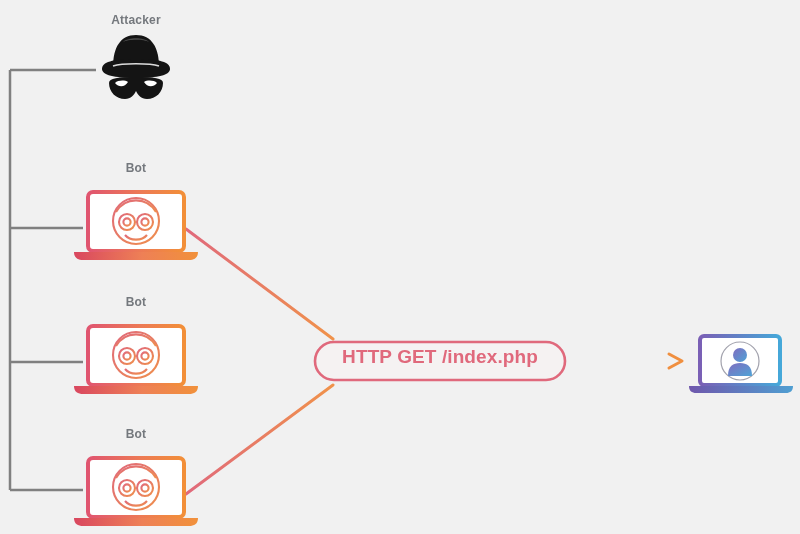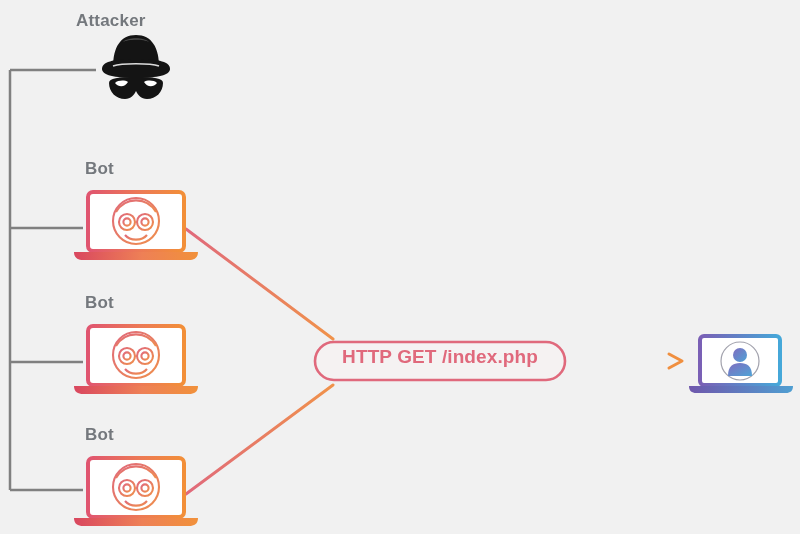--- a/index.html
+++ b/index.html
@@ -12,22 +12,23 @@
     width: 800px;
     height: 534px;
     background: #f1f1f1;
     font-family: "Liberation Sans", sans-serif;
     overflow: hidden;
   }
   .node-label {
     position: absolute;
     color: #74787d;
     font-weight: bold;
-    font-size: 17px;
+    font-size: 12px;
     line-height: 21px;
+    text-align: center;
     letter-spacing: 0.2px;
     white-space: pre-line;
   }
   #svg-layer {
     position: absolute;
     left: 0;
     top: 0;
     width: 800px;
     height: 534px;
   }

